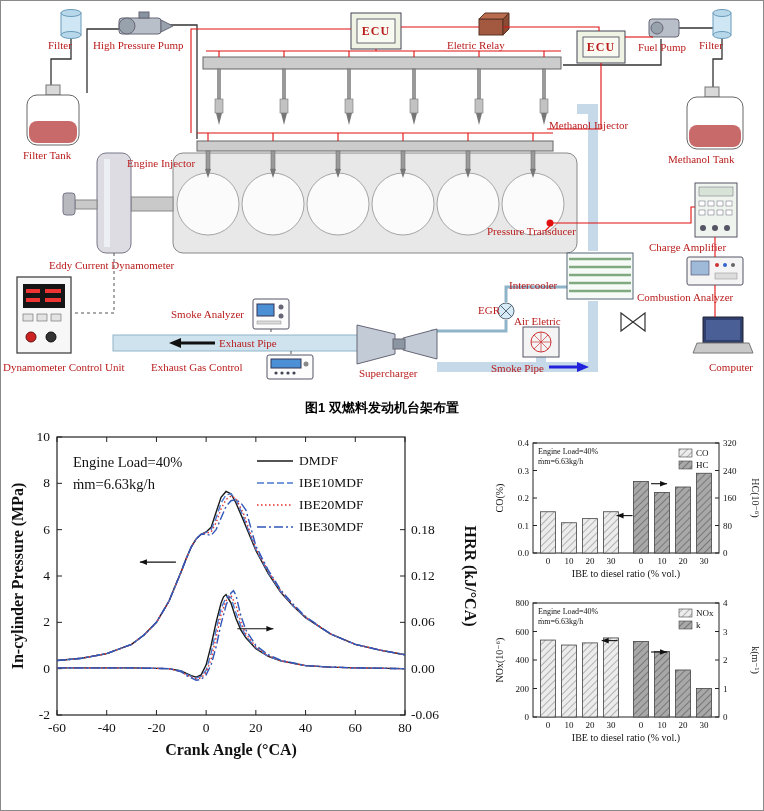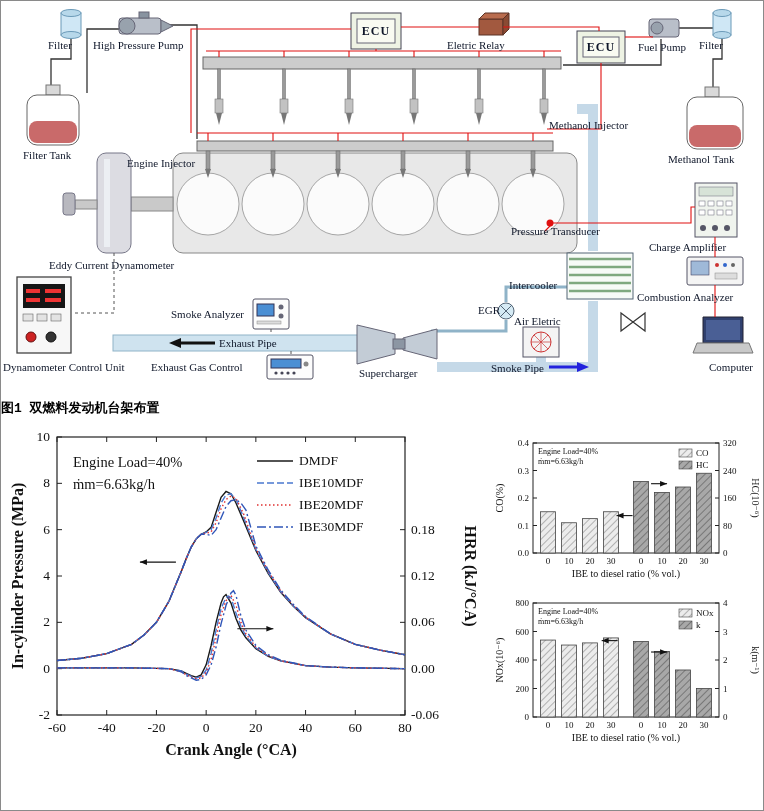--- a/index.html
+++ b/index.html
@@ -1,22 +1,22 @@
 <!DOCTYPE html>
 <html><head>
 <meta charset="utf-8">
 <style>
   *{margin:0;padding:0;box-sizing:border-box}
   body{background:#e8e8e8;font-family:"Liberation Serif","DejaVu Serif",serif;}
   .page{position:relative;width:764px;height:811px;background:#ffffff;border:1px solid #8a8a8a;overflow:hidden;}
-  .dlbl{position:absolute;font-size:11px;line-height:12px;color:#0f172a;white-space:nowrap;font-family:"Liberation Serif","DejaVu Serif",serif;}
+  .dlbl{position:absolute;font-size:11px;line-height:12px;color:#b91c1c;white-space:nowrap;font-family:"Liberation Serif","DejaVu Serif",serif;}
   .dlbl.center{text-align:center;}
   .dlbl.ecu{font-weight:bold;font-size:12px;letter-spacing:1px;}
-  .caption{position:absolute;left:0;width:100%;font-size:13px;font-weight:bold;color:#000;
-           font-family:Liberation Mono, monospace;}
+  .caption{position:absolute;left:0;width:100%;text-align:center;font-size:13px;font-weight:bold;color:#000;
+           font-family:Liberation Sans, sans-serif;}
   .chart{position:absolute;background:#fff;}
   svg{display:block;}
 </style>
 </head>
 <body>
 
 <div class="page">
 
   <div style="position:absolute;left:0;top:0;width:764px;height:394px">
     <svg width="764" height="394" viewBox="0 0 764 394">
@@ -294,21 +294,21 @@
     <div class="dlbl" style="left:92px;top:38px">High Pressure Pump</div>
     <div class="dlbl center ecu" style="left:350px;top:24px;width:50px">ECU</div>
     <div class="dlbl" style="left:446px;top:38px">Eletric Relay</div>
     <div class="dlbl center ecu" style="left:576px;top:40px;width:48px">ECU</div>
     <div class="dlbl" style="left:637px;top:40px">Fuel Pump</div>
     <div class="dlbl" style="left:698px;top:38px">Filter</div>
     <div class="dlbl" style="left:22px;top:148px">Filter Tank</div>
     <div class="dlbl" style="left:548px;top:118px">Methanol Injector</div>
     <div class="dlbl" style="left:667px;top:152px">Methanol Tank</div>
     <div class="dlbl" style="left:126px;top:156px">Engine Injector</div>
-    <div class="dlbl" style="left:510px;top:224px">Pressure Transducer</div>
+    <div class="dlbl" style="left:486px;top:224px">Pressure Transducer</div>
     <div class="dlbl" style="left:648px;top:240px">Charge Amplifier</div>
     <div class="dlbl" style="left:48px;top:258px">Eddy Current Dynamometer</div>
     <div class="dlbl" style="left:508px;top:278px">Intercooler</div>
     <div class="dlbl" style="left:636px;top:290px">Combustion Analyzer</div>
     <div class="dlbl" style="left:170px;top:307px">Smoke Analyzer</div>
     <div class="dlbl" style="left:477px;top:303px">EGR</div>
     <div class="dlbl" style="left:513px;top:314px">Air Eletric</div>
     <div class="dlbl" style="left:218px;top:336px">Exhaust Pipe</div>
     <div class="dlbl" style="left:358px;top:366px">Supercharger</div>
     <div class="dlbl" style="left:490px;top:361px">Smoke Pipe</div>

